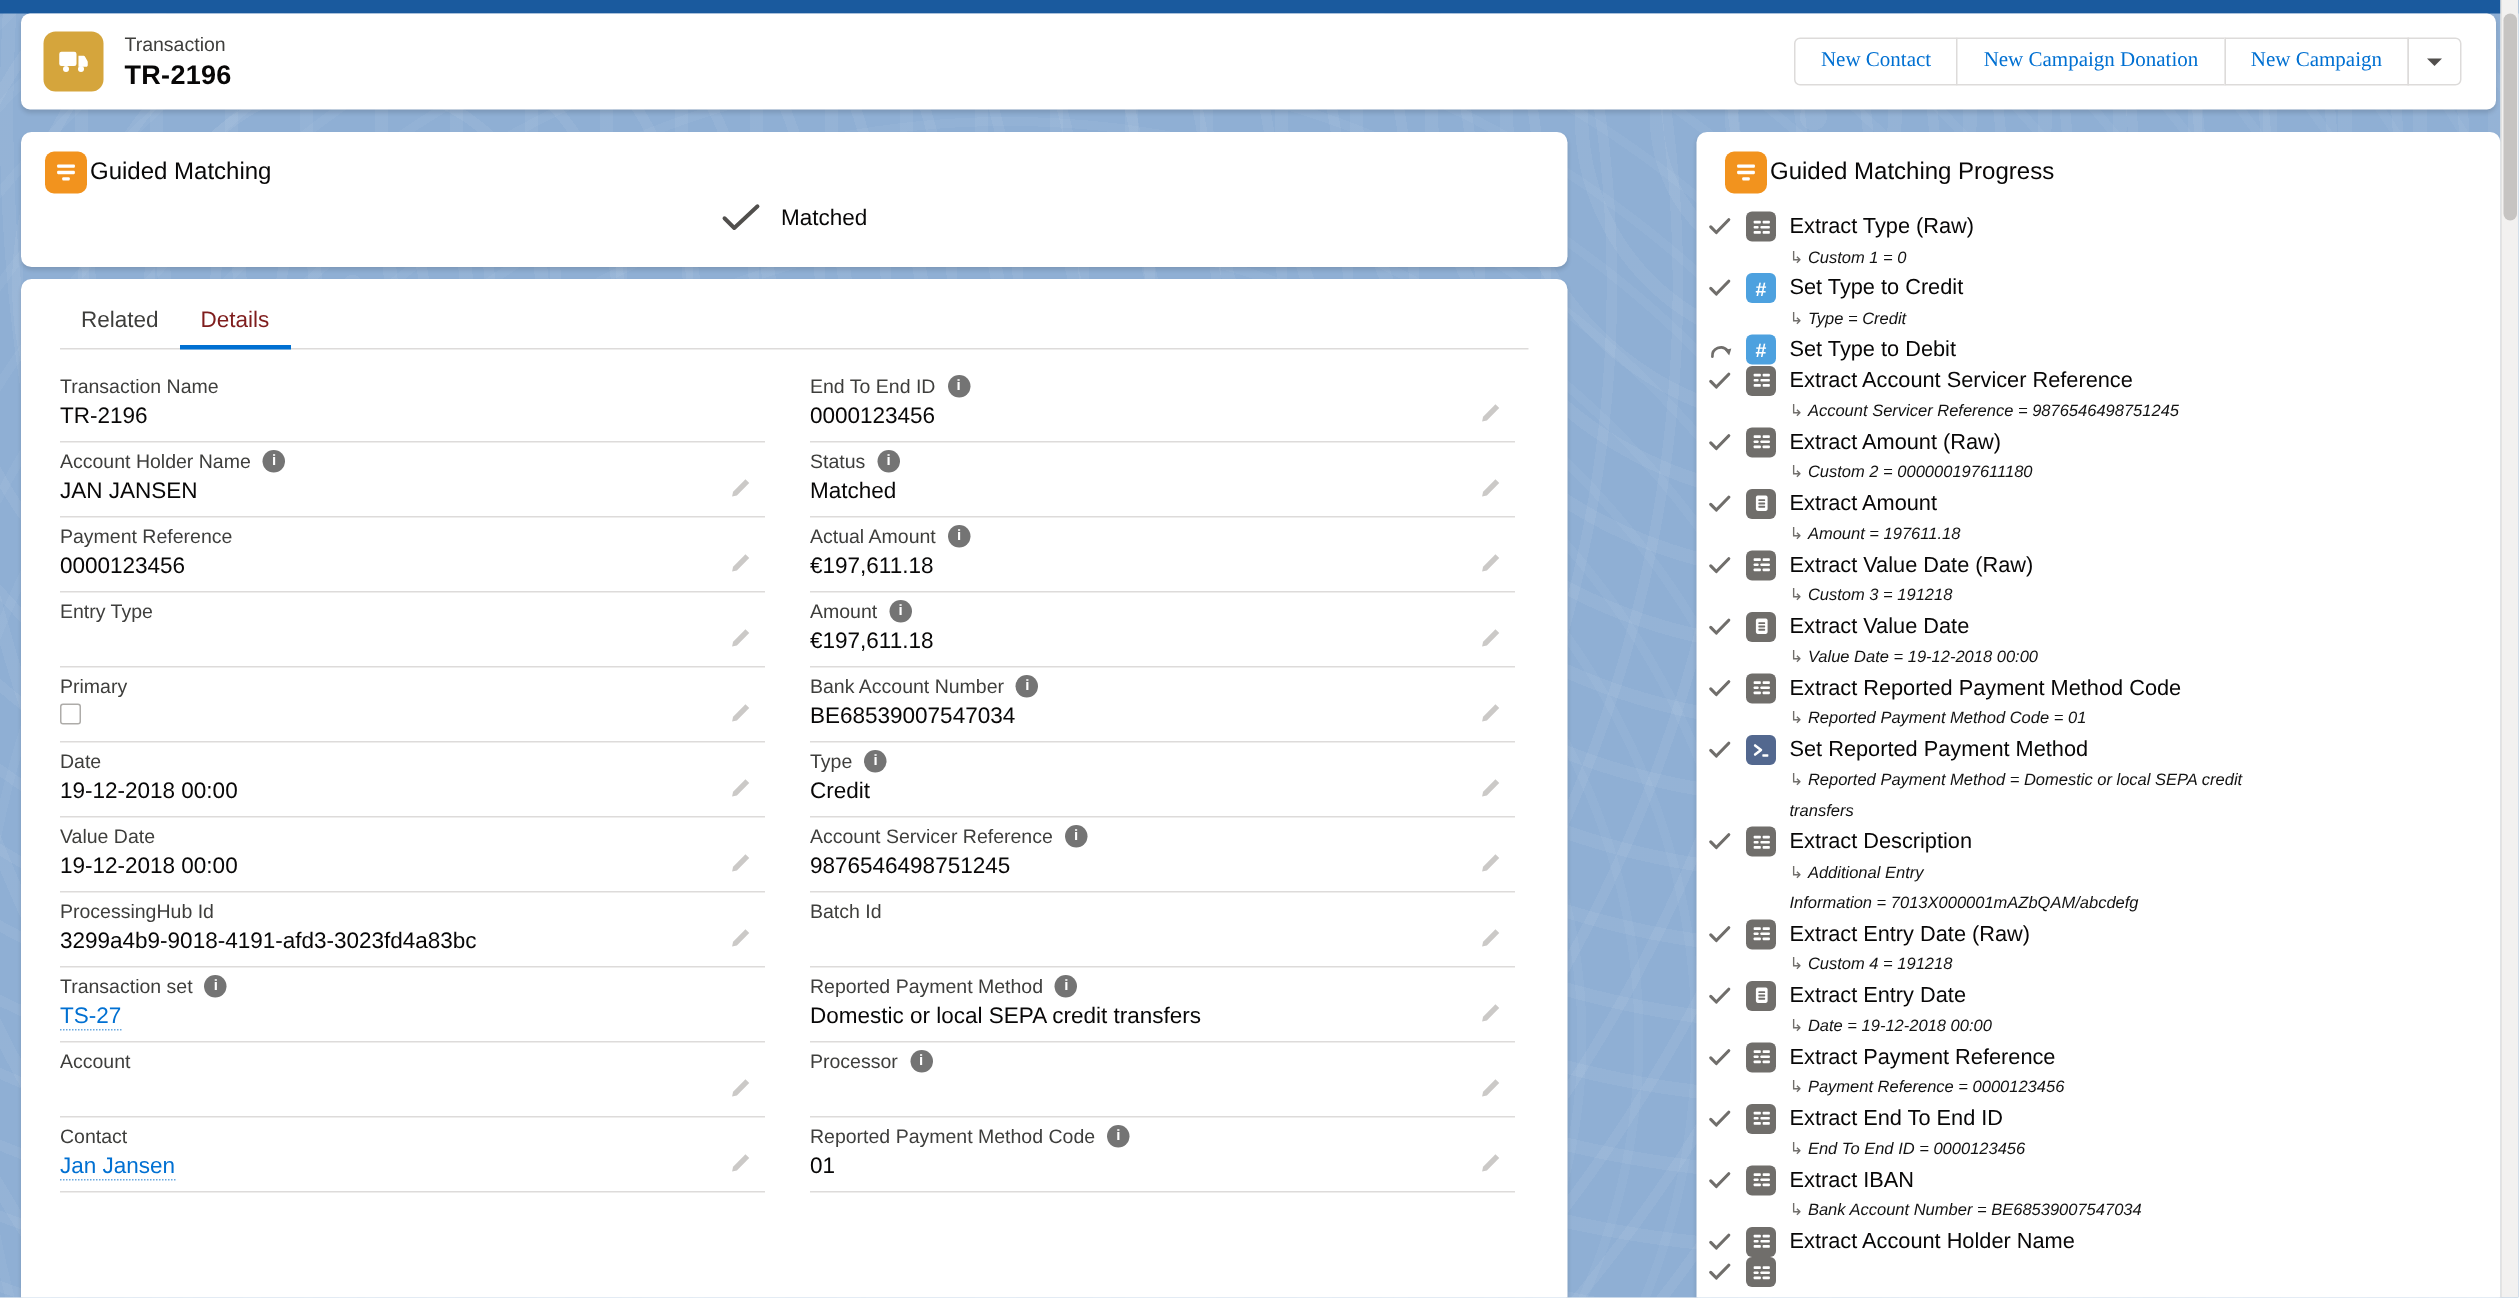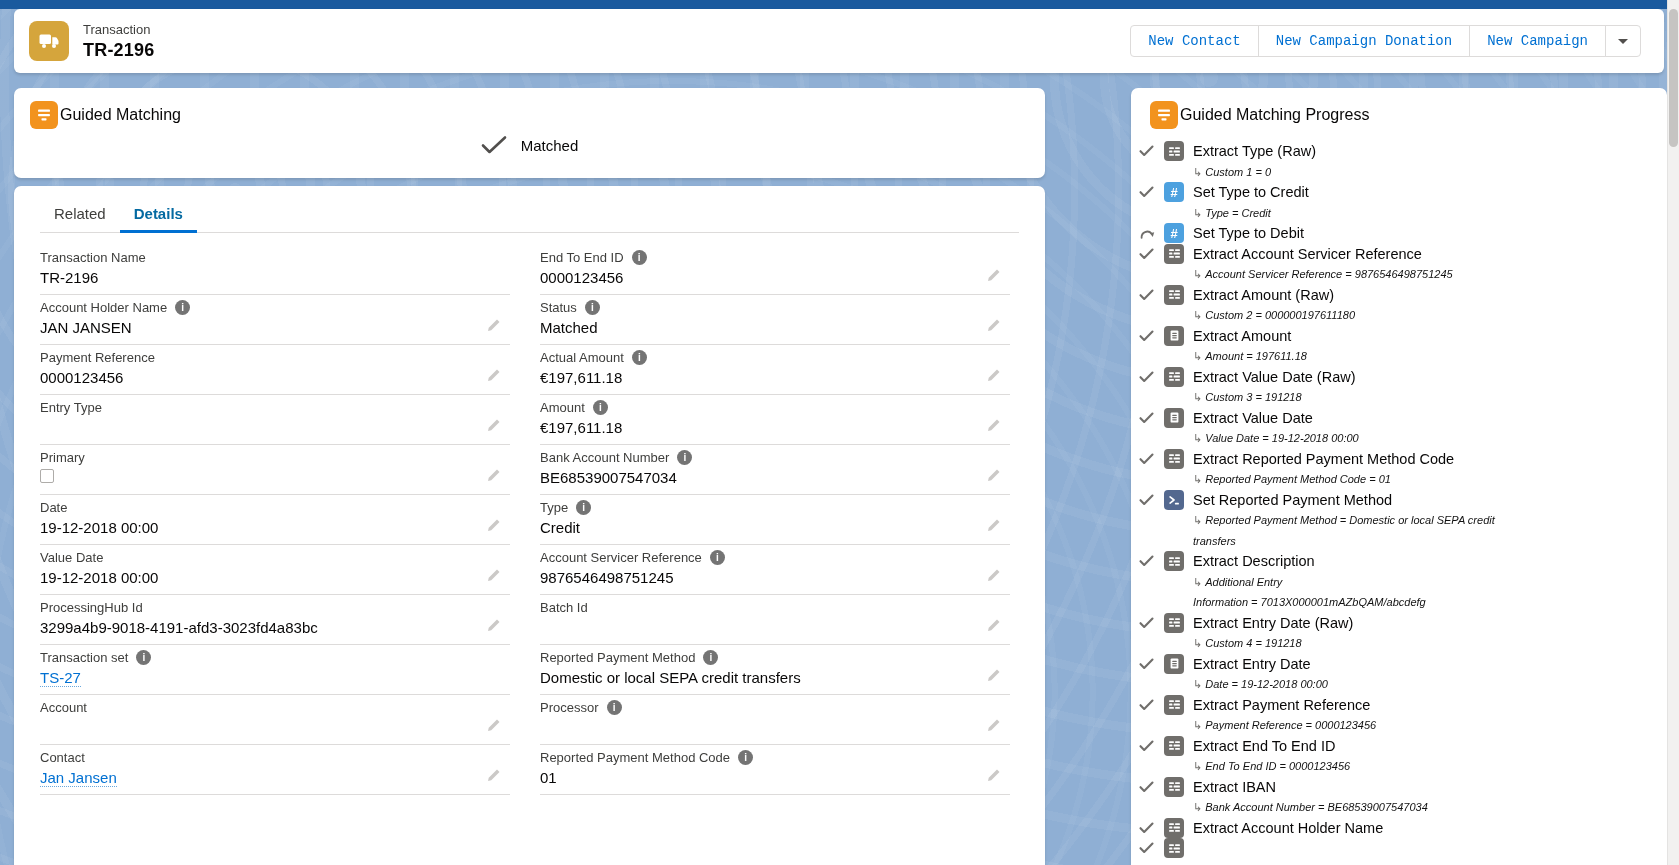--- a/index.html
+++ b/index.html
@@ -23,42 +23,42 @@
   
   .header-card{left:14px;top:9px;width:1650px;height:64px;border-radius:6px;
     display:flex;align-items:center;justify-content:space-between;padding:0 15px}
   .rec{display:flex;align-items:center;gap:14px}
   .rec-icon{width:40px;height:40px;border-radius:8px;background:var(--gold);
     display:flex;align-items:center;justify-content:center;flex:none}
   .rec-type{font-size:13px;color:#3e3e3c;margin-bottom:3px}
   .rec-title{font-size:18px;font-weight:bold;color:#080707;letter-spacing:.2px}
   .btn-group{display:flex;margin-right:8px}
   .btn-group button{height:32px;background:#fff;border:1px solid #dddbda;color:var(--link);
-    font-size:14px;padding:0 17px;margin-left:-1px;cursor:pointer;font-family:Liberation Mono, monospace}
+    font-size:14px;padding:0 17px;margin-left:-1px;cursor:pointer;font-family:Liberation Serif, serif}
   .btn-group button:first-child{border-radius:4px 0 0 4px;margin-left:0}
   .btn-group button.dd{border-radius:0 4px 4px 0;width:36px;padding:0;
     display:flex;align-items:center;justify-content:center}
   .caret{width:0;height:0;border-left:5px solid transparent;border-right:5px solid transparent;
     border-top:5px solid #514f4d;display:inline-block}
 
   
   .gm-card{left:14px;top:88px;width:1031px;height:90px}
   .card-head{display:flex;align-items:center;gap:2px;padding:13px 16px 8px 16px}
   .sq-icon{width:28px;height:28px;border-radius:6px;background:var(--orange);flex:none;
     display:flex;align-items:center;justify-content:center}
   .card-head h2{font-size:16px;font-weight:400;color:#080707;margin:0}
   .matched{position:absolute;left:0;right:0;top:47px;display:flex;align-items:center;
     justify-content:center;gap:14px;font-size:15px;color:#080707}
 
   
   .details-card{left:14px;top:186px;width:1031px;height:745px}
   .tabs{display:flex;margin:8px 26px 0;border-bottom:1px solid #dddbda}
   .tab{font-size:15px;color:#3e3e3c;padding:11px 14px 8px;cursor:pointer;
     border-bottom:3px solid transparent;margin-bottom:-1px}
-  .tab.active{font-weight:bold;color:#0369a1;border-bottom-color:var(--link)}
+  .tab.active{font-weight:normal;color:#7f1d1d;border-bottom-color:var(--link)}
   .field-grid{display:grid;grid-template-columns:470px 470px;column-gap:30px;padding:12px 0 0 26px}
   .field{height:50px;border-bottom:1px solid #dddbda;position:relative}
   .flabel{display:flex;align-items:center;gap:8px;padding-top:5px;font-size:13px;color:#3e3e3c}
   .fvalue{font-size:15px;color:#080707;margin-top:3px;line-height:19px;white-space:nowrap}
   .fvalue a{color:var(--link);text-decoration:none;border-bottom:1px dotted #6aa8dd;cursor:pointer}
   .checkbox{display:inline-block;width:14px;height:14px;border:1px solid #aeaca9;
     border-radius:2px;background:#fff;margin-top:4px;cursor:pointer}
   .pencil{position:absolute;right:9px;top:23px;cursor:pointer;line-height:0}
   .info{width:15px;height:15px;border-radius:50%;background:#747474;color:#fff;font-size:10px;
     font-weight:bold;display:inline-flex;align-items:center;justify-content:center;

